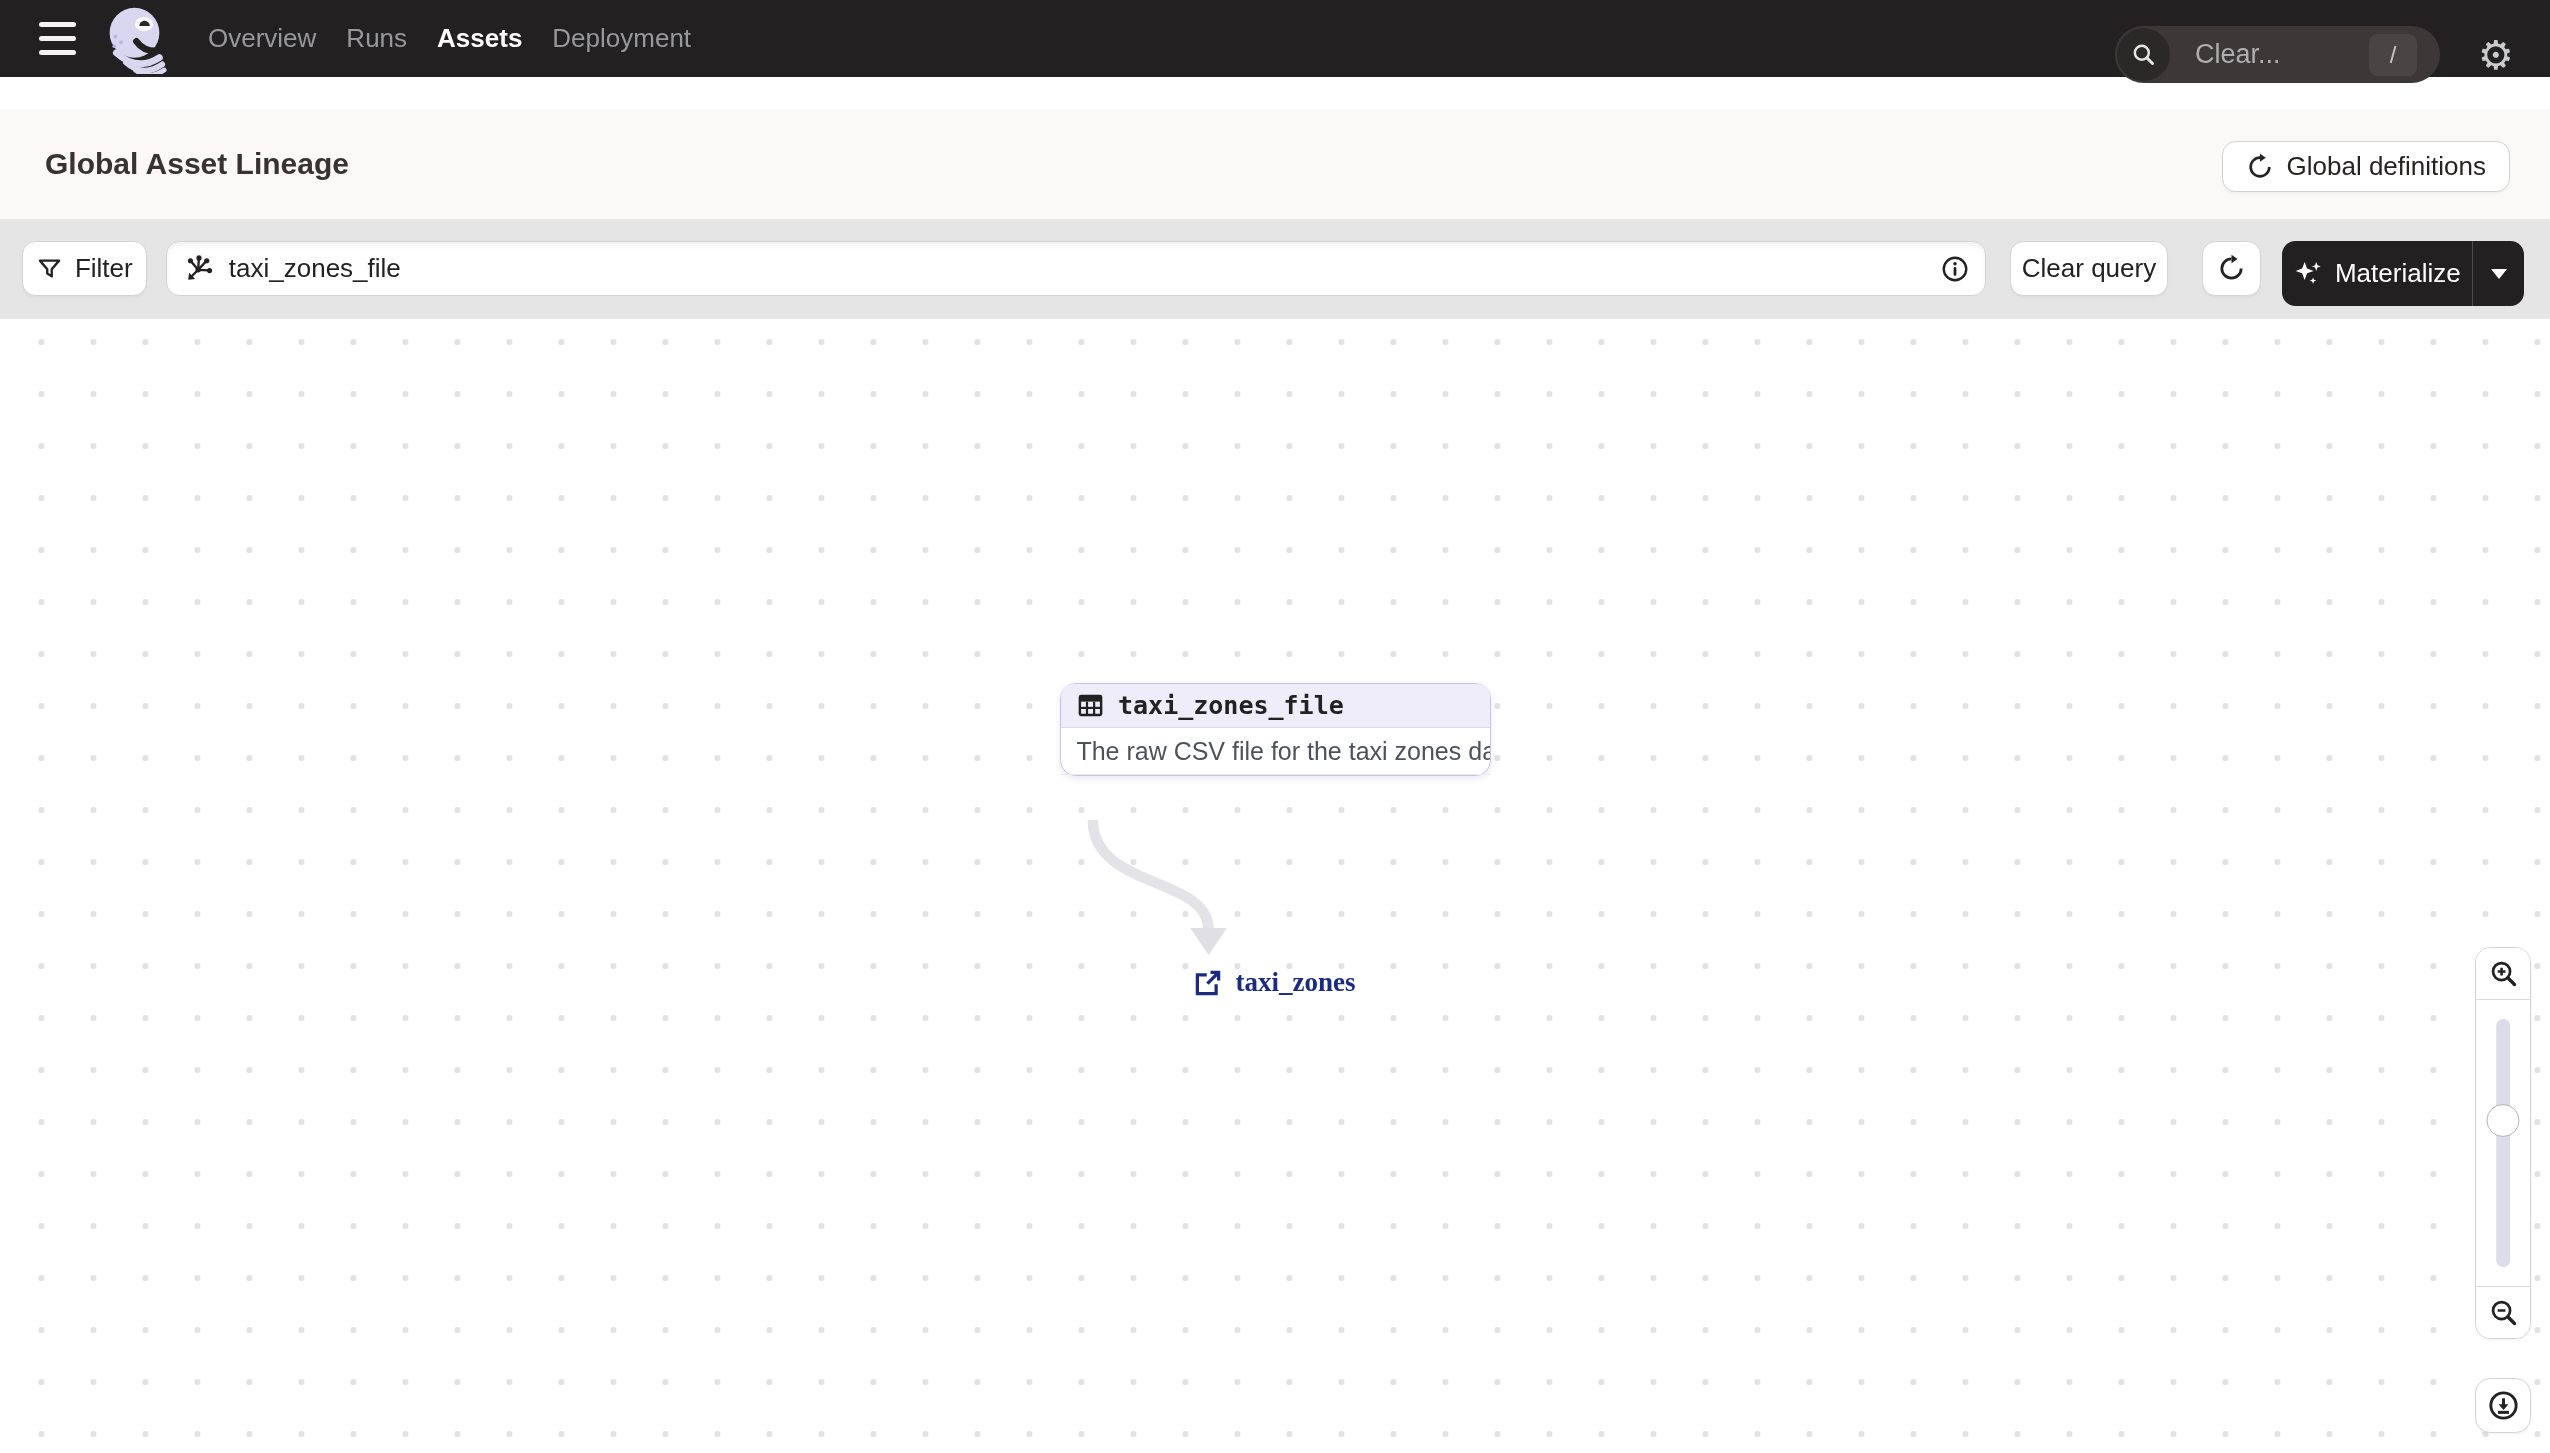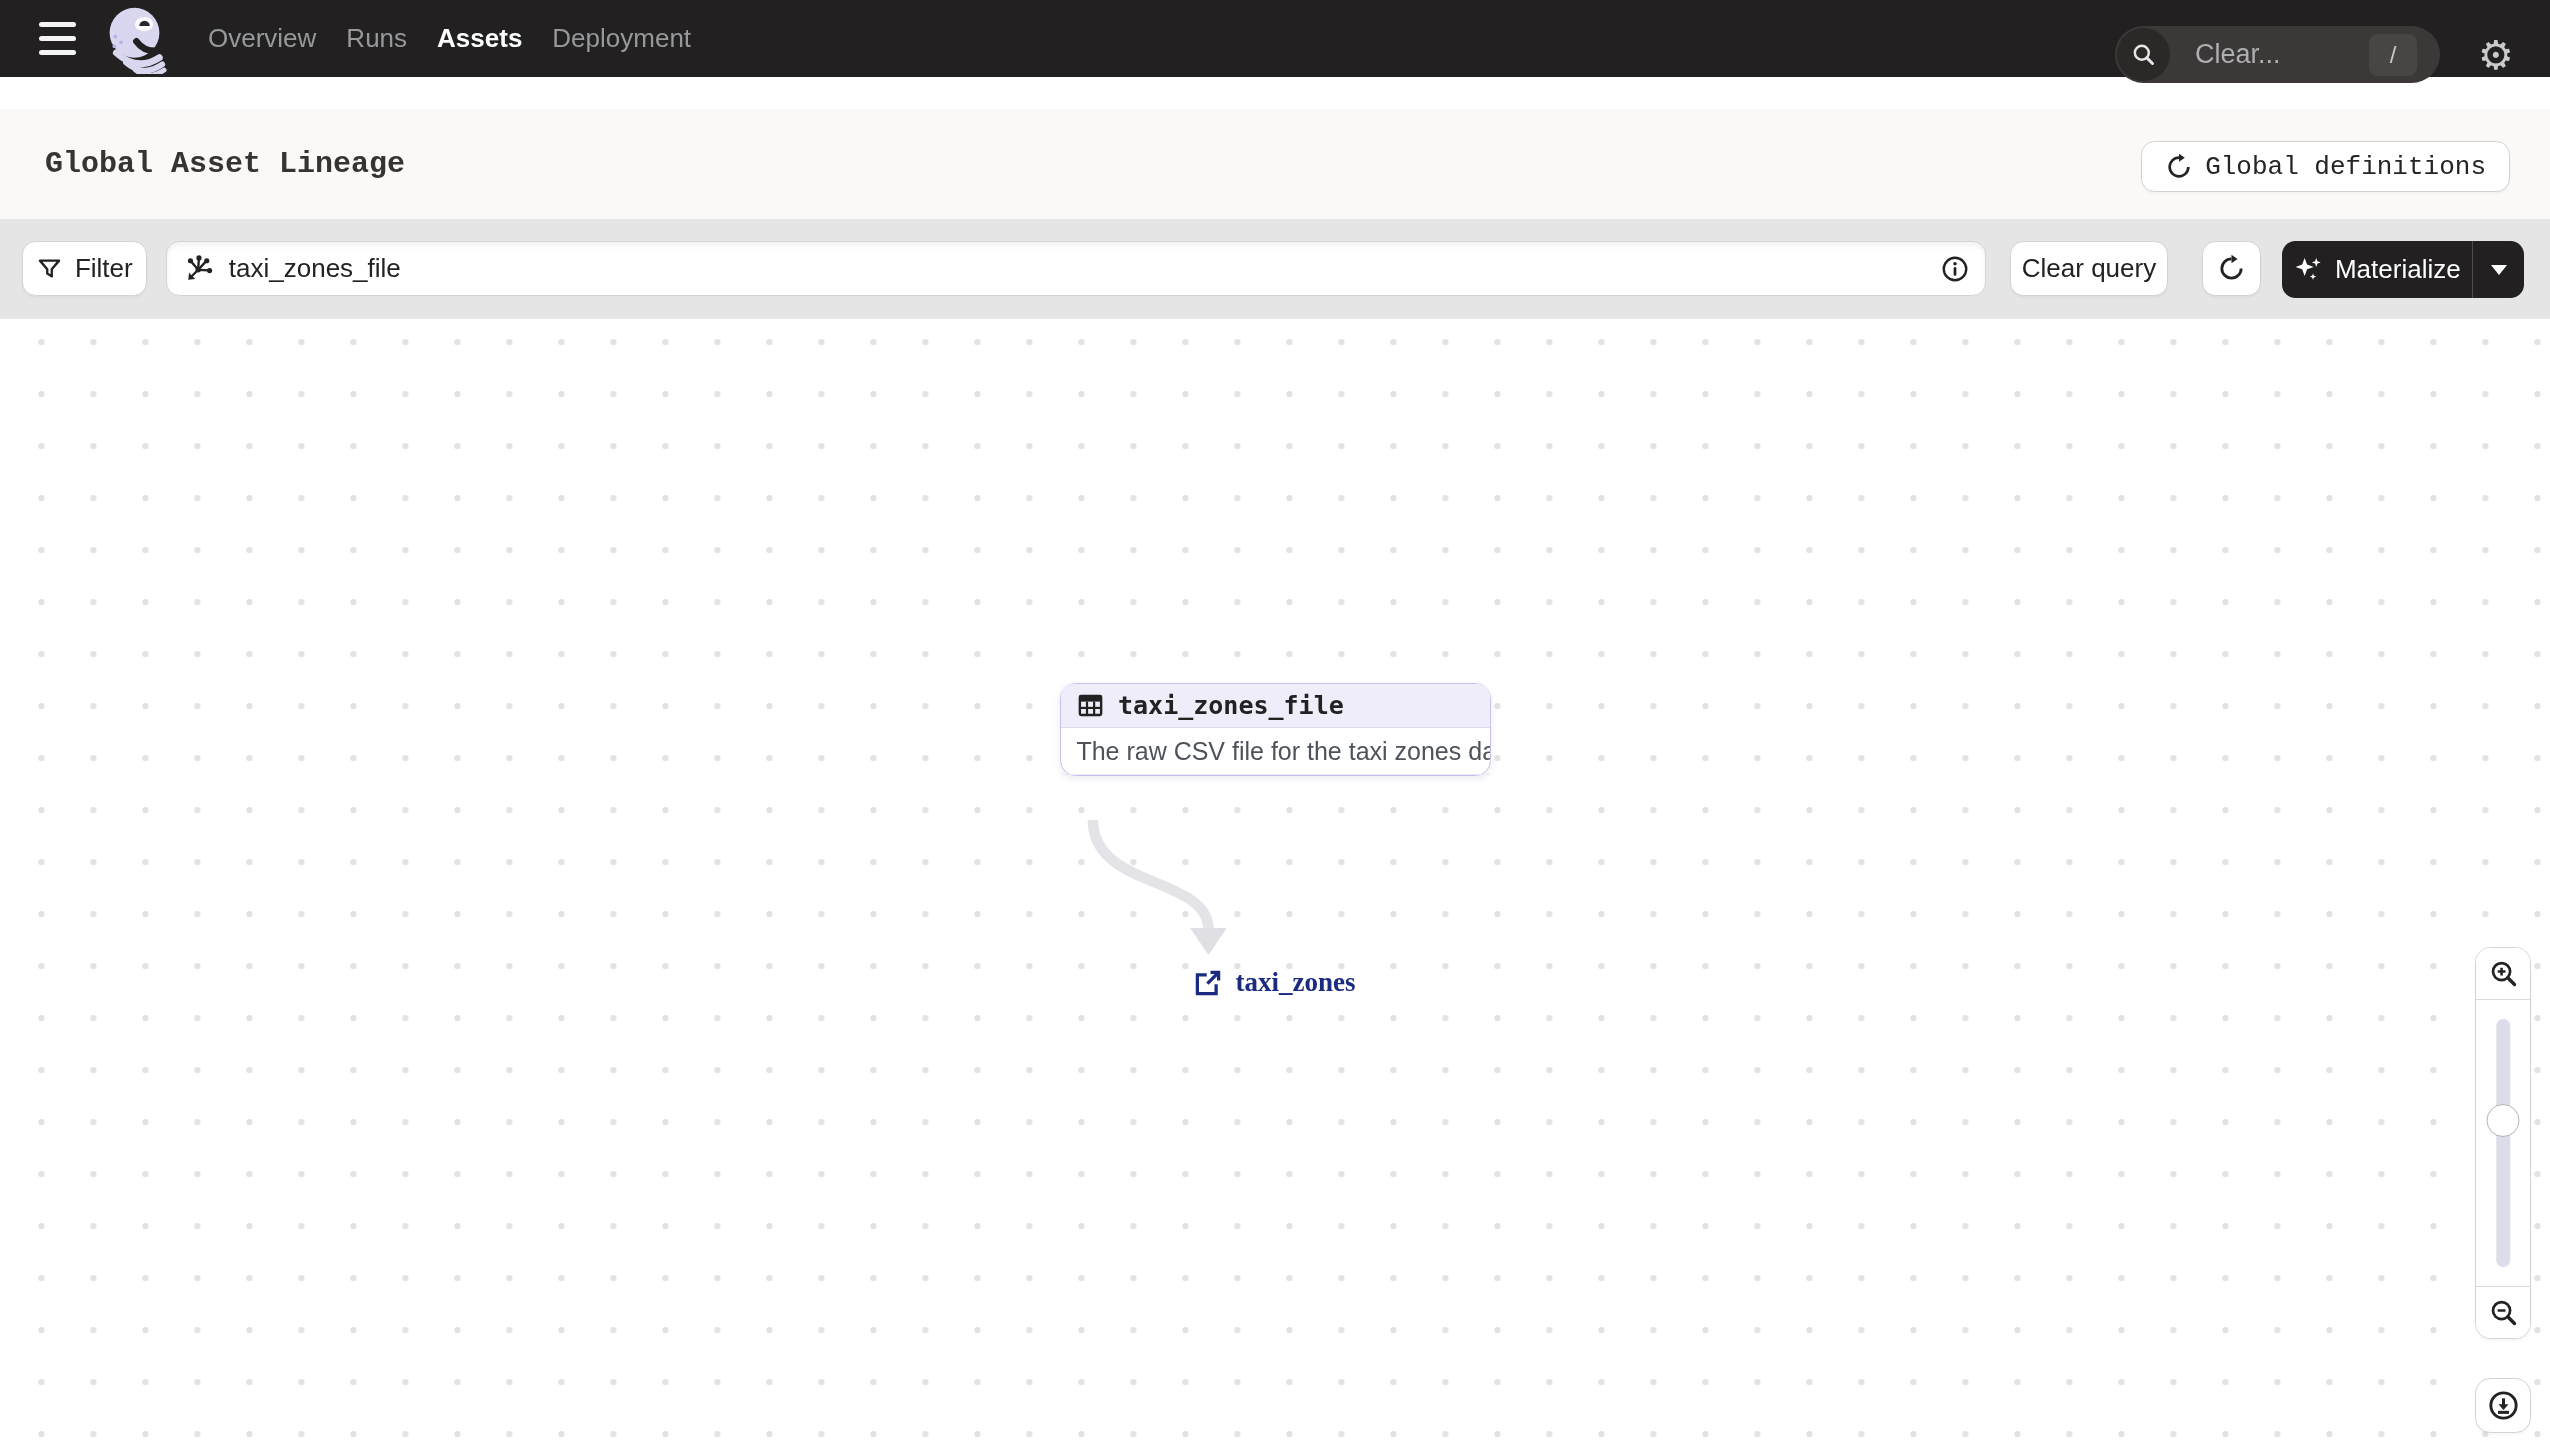--- a/index.html
+++ b/index.html
@@ -16,36 +16,36 @@
   .nav-tab { font-size:26px; color:#97989B; cursor:pointer; }
   .nav-tab.active { color:#ffffff; font-weight:700; }
 
   .search-pill { position:absolute; left:2115px; top:26px; width:325px; height:57px; background:#3B3837; border-radius:29px; display:flex; align-items:center; cursor:text; }
   .search-circle { width:53px; height:53px; margin-left:1.9px; border-radius:50%; background:#2B2828; display:flex; align-items:center; justify-content:center; }
   .search-placeholder { margin-left:25px; font-size:27px; color:#AEAFB1; flex:1; }
   .slash-badge { width:48px; height:42px; margin-right:23px; background:#484544; border-radius:8.7px; color:#C7C7C8; font-size:24px; display:flex; align-items:center; justify-content:center; }
   .gear { position:absolute; left:2475px; top:32px; width:42px; height:46px; font-family:"DejaVu Sans", sans-serif; font-size:40px; color:#CACBCD; cursor:pointer; line-height:46px; text-align:center; }
 
   
-  .page-header { position:absolute; left:0; top:109px; width:2550px; height:111px; background:#FAF9F7; border-bottom:1px solid #E9E7E3;font-family:Liberation Mono, monospace; }
+  .page-header { position:absolute; left:0; top:109px; width:2550px; height:111px; background:#FAF9F7; border-bottom:1px solid #E9E7E3; }
   .page-title { position:absolute; left:45px; top:145px; transform:translateY(-50%); font-size:30px; font-weight:700; color:#363332; margin-top:19px; }
   .page-title { top:55px; margin-top:0; }
   .reload-btn { position:absolute; right:40px; top:32px; height:51px; padding:0 23px; background:#ffffff; border:1px solid #D4D2CF; border-radius:13.5px; display:flex; align-items:center; gap:12.5px; font-size:26px; color:#262322; cursor:pointer; box-shadow:0 1.9px 1.9px rgba(0,0,0,0.03); }
 
   
   .toolbar { position:absolute; left:0; top:220px; width:2550px; height:99px; background:#e5e5e5; border-bottom:1px solid #E8E6E2; }
   .tbtn { position:absolute; top:21px; height:55px; background:#fff; border:1px solid #D5D3D0; border-radius:13.5px; display:flex; align-items:center; justify-content:center; gap:11.6px; font-size:26px; color:#232122; cursor:pointer; box-shadow:0 1.9px 1.9px rgba(0,0,0,0.03); }
   .filter-btn { left:22px; width:125px; }
   .query-input-wrap { position:absolute; left:166px; top:21px; width:1820px; height:55px; background:#fff; border:1px solid #D5D3D0; border-radius:13.5px; display:flex; align-items:center; box-shadow:inset 0 3.9px 4.8px rgba(0,0,0,0.05); }
   .query-icon { margin-left:17.3px; }
   .query-input { flex:1; margin-left:13.5px; border:none; outline:none; background:transparent; font-size:26px; color:#232122; font-family:"Liberation Sans", sans-serif; }
   .info-icon { margin-right:15.4px; cursor:pointer; }
   .clear-btn { left:2010px; width:158px; }
   .refresh-btn { left:2202px; width:59px; }
-  .materialize { position:absolute; left:2282px; top:21px; width:242px; height:57px; background:#232021; border-radius:13.5px; display:flex; align-items:stretch; cursor:pointer; }
+  .materialize { position:absolute; left:2282px; top:21px; width:242px; height:65px; background:#232021; border-radius:13.5px; display:flex; align-items:stretch; cursor:pointer; }
   .materialize-main { flex:1; display:flex; align-items:center; justify-content:center; gap:10.6px; font-size:26px; color:#ffffff; border-right:1px solid #4E4B4A; }
   .materialize-caret { width:51px; display:flex; align-items:center; justify-content:center; }
   .caret-down { width:0; height:0; border-left:8.7px solid transparent; border-right:8.7px solid transparent; border-top:10.6px solid #ffffff; }
 
   
   .canvas { position:absolute; left:0; top:319px; width:2550px; height:1134px; background-color:#ffffff;
     background-image:radial-gradient(circle, #E2E2E5 2.9px, rgba(226,226,229,0) 3.5px);
     background-size:52px 52px; background-position:15.4px -2.9px; }
 
   .edge-svg { position:absolute; left:0; top:0; width:2550px; height:1134px; pointer-events:none; }

